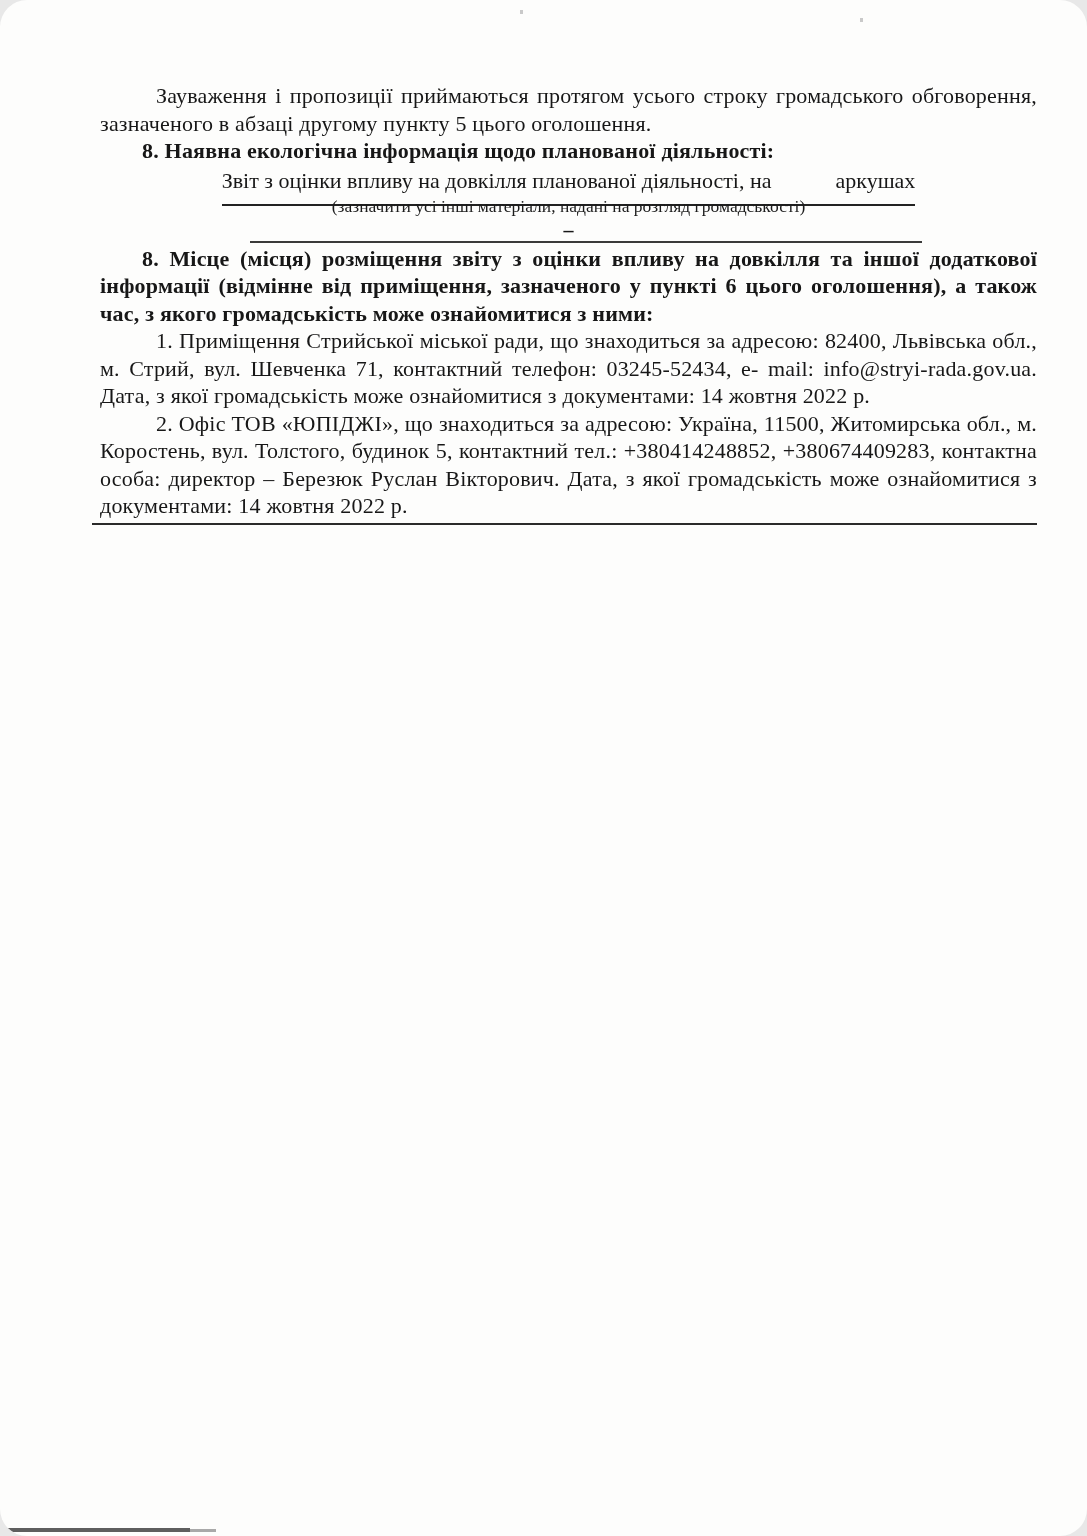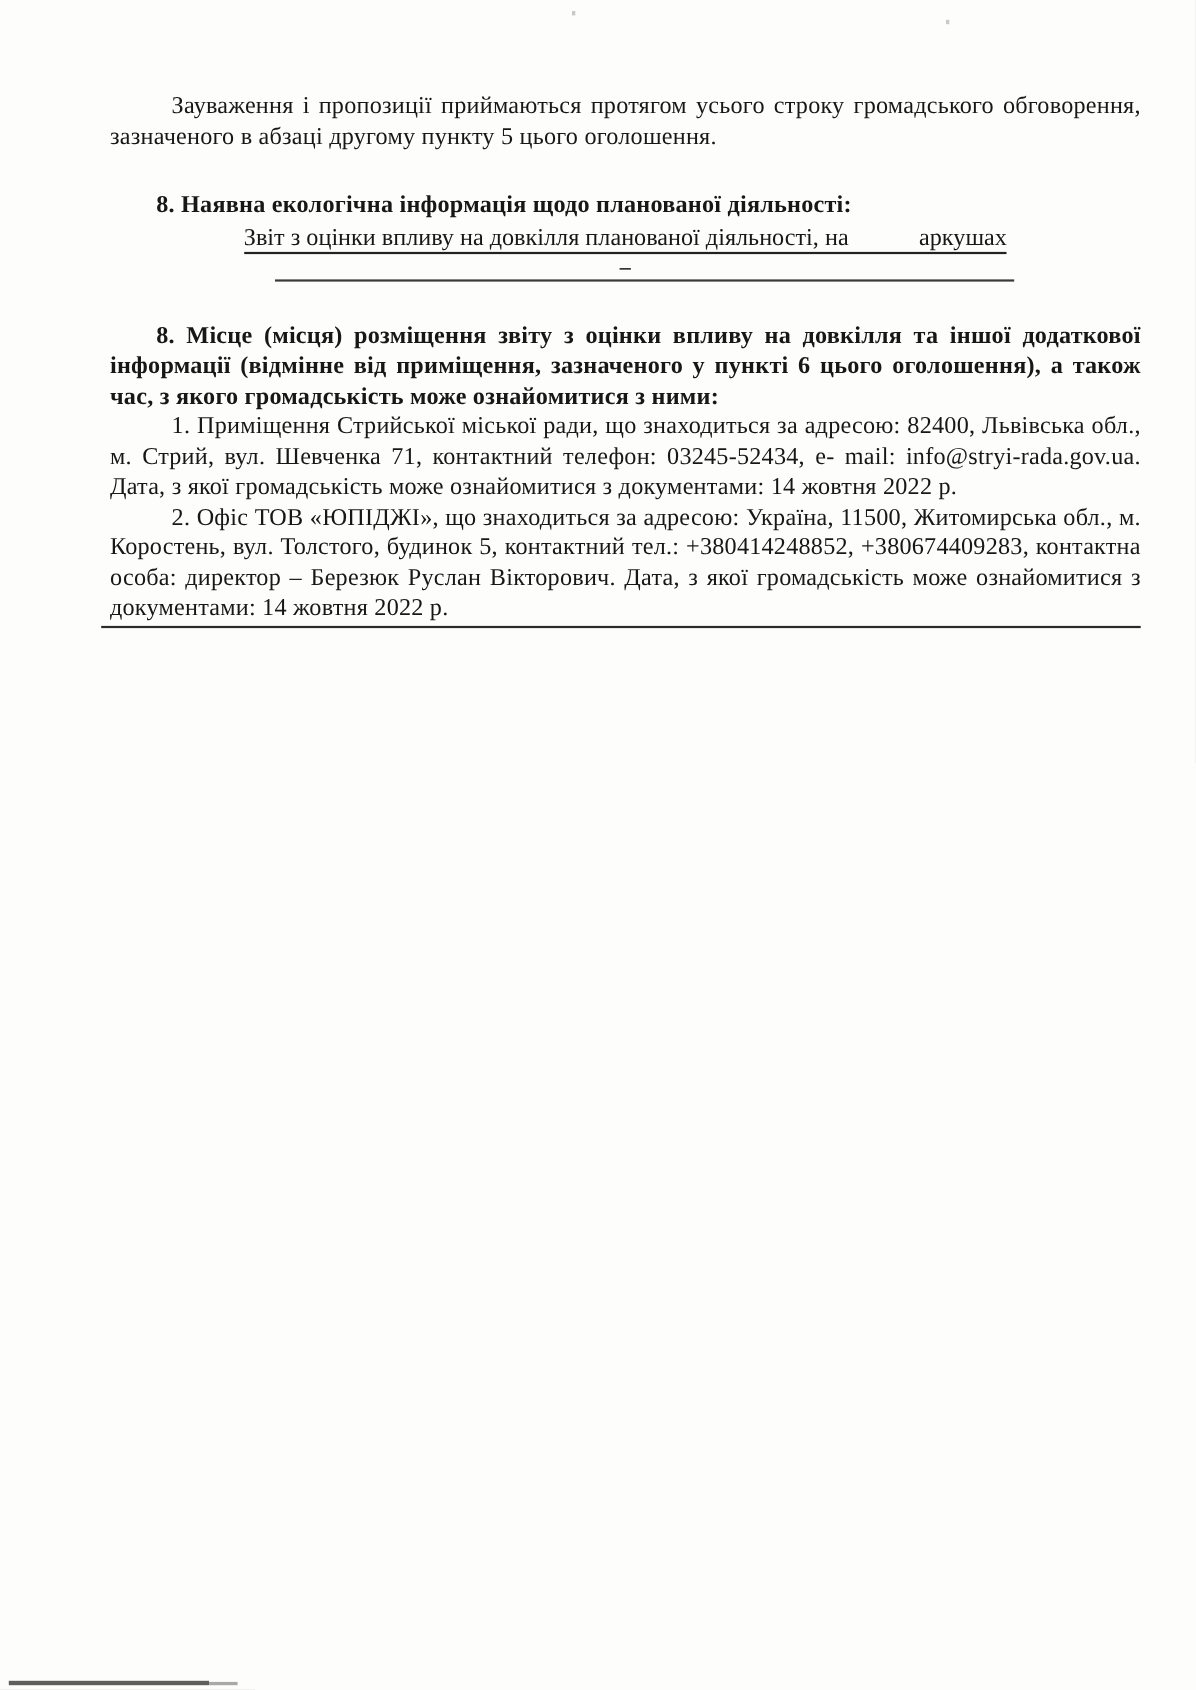--- a/index.html
+++ b/index.html
@@ -9,47 +9,48 @@
   }
   .page {
     position: relative;
     width: 1087px;
     height: 1536px;
     margin: 0 auto;
     background: #fdfdfc;
     overflow: hidden;
     font-family: "Liberation Serif", "DejaVu Serif", serif;
     color: #171717;
+    border-radius: 27px;
     -webkit-font-smoothing: antialiased;
   }
   .content {
     position: absolute;
     left: 100px;
     top: 82px;
     width: 937px;
   }
   p { margin: 0; }
   .body-text {
     font-size: 22px;
     line-height: 27.5px;
     text-align: justify;
     letter-spacing: 0.2px;
   }
   .indent { text-indent: 56px; }
-  .indent-h { text-indent: 42px; margin-top: 35px; }
+  .indent-h { text-indent: 42px; }
   .bold { font-weight: bold; }
   .centered { text-align: center; }
   .report-line {
     font-size: 22px;
     line-height: 29px;
     margin-top: 1px;
   }
   .report-underline {
     border-bottom: 2px solid #222;
-    padding-bottom: 1px;
+    padding-bottom: 11px;
     white-space: nowrap;
   }
   .blank-gap {
     display: inline-block;
     width: 64px;
   }
   .small-caption {
     font-size: 17.5px;
     line-height: 22px;
     color: #1c1c1c;
@@ -112,20 +113,21 @@
   <div class="content">
 
     <p class="body-text indent">Зауваження і пропозиції приймаються протягом усього строку громадського обговорення, зазначеного в абзаці другому пункту 5 цього оголошення.</p>
 
     <p class="body-text bold indent-h">8. Наявна екологічна інформація щодо планованої діяльності:</p>
 
     <div class="report-line centered">
       <span class="report-underline"><span>Звіт з оцінки впливу на довкілля планованої діяльності, на</span><span class="blank-gap"></span><span>аркушах</span></span>
     </div>
 
+    <p class="small-caption centered">(зазначити усі інші матеріали, надані на розгляд громадськості)</p>
 
     <p class="dash-row centered">–</p>
 
     <div class="blank-rule"></div>
 
 
     <p class="body-text bold indent-h">8. Місце (місця) розміщення звіту з оцінки впливу на довкілля та іншої додаткової інформації (відмінне від приміщення, зазначеного у пункті 6 цього оголошення), а також час, з якого громадськість може ознайомитися з ними:</p>
 
     <p class="body-text indent"><span>1. Приміщення Стрийської міської ради, що знаходиться за адресою: 82400, Львівська обл., м. Стрий, вул. Шевченка 71, контактний телефон: 03245-52434, e- mail: </span><span class="email-underline">info@stryi-rada.gov.ua</span><span>. Дата, з якої громадськість може ознайомитися з документами: 14 жовтня 2022 р.</span></p>
 

